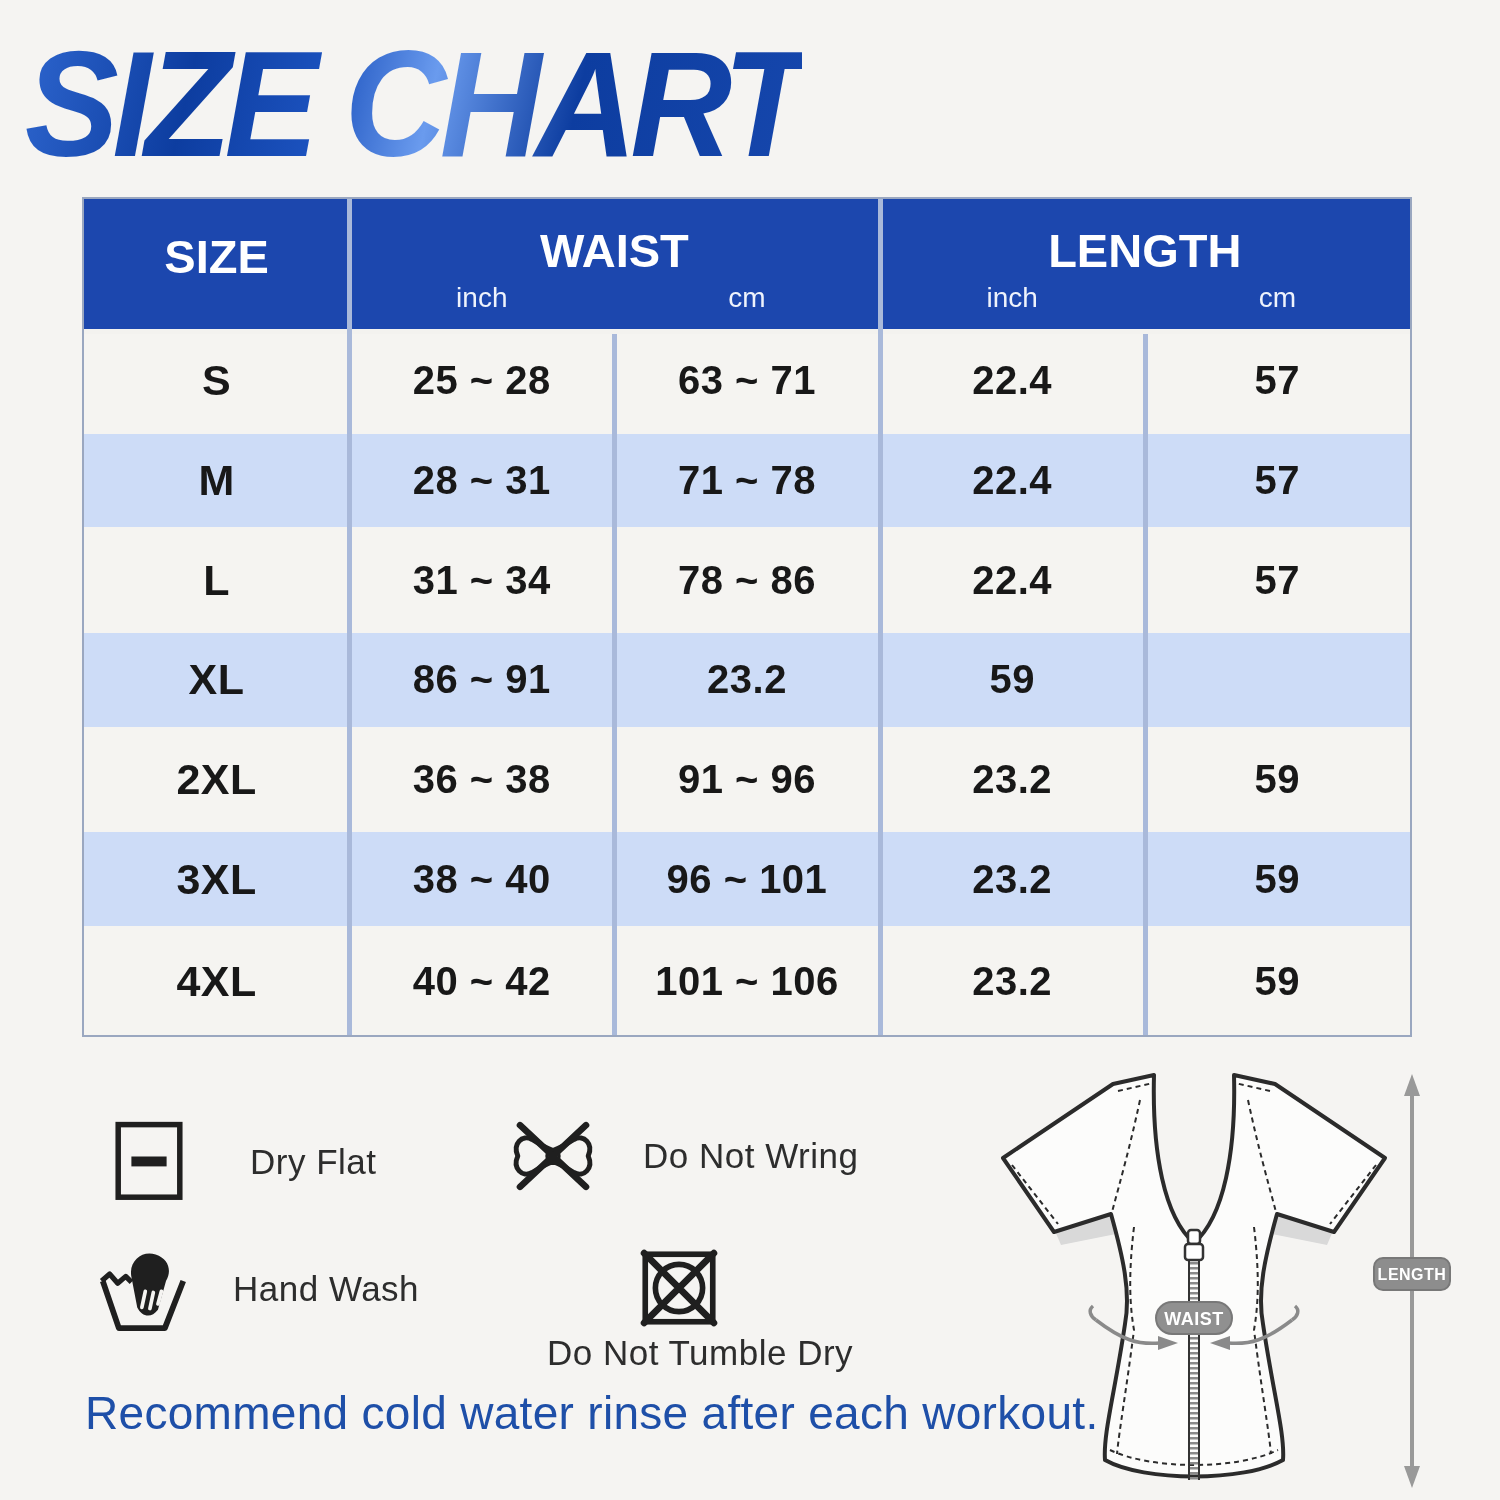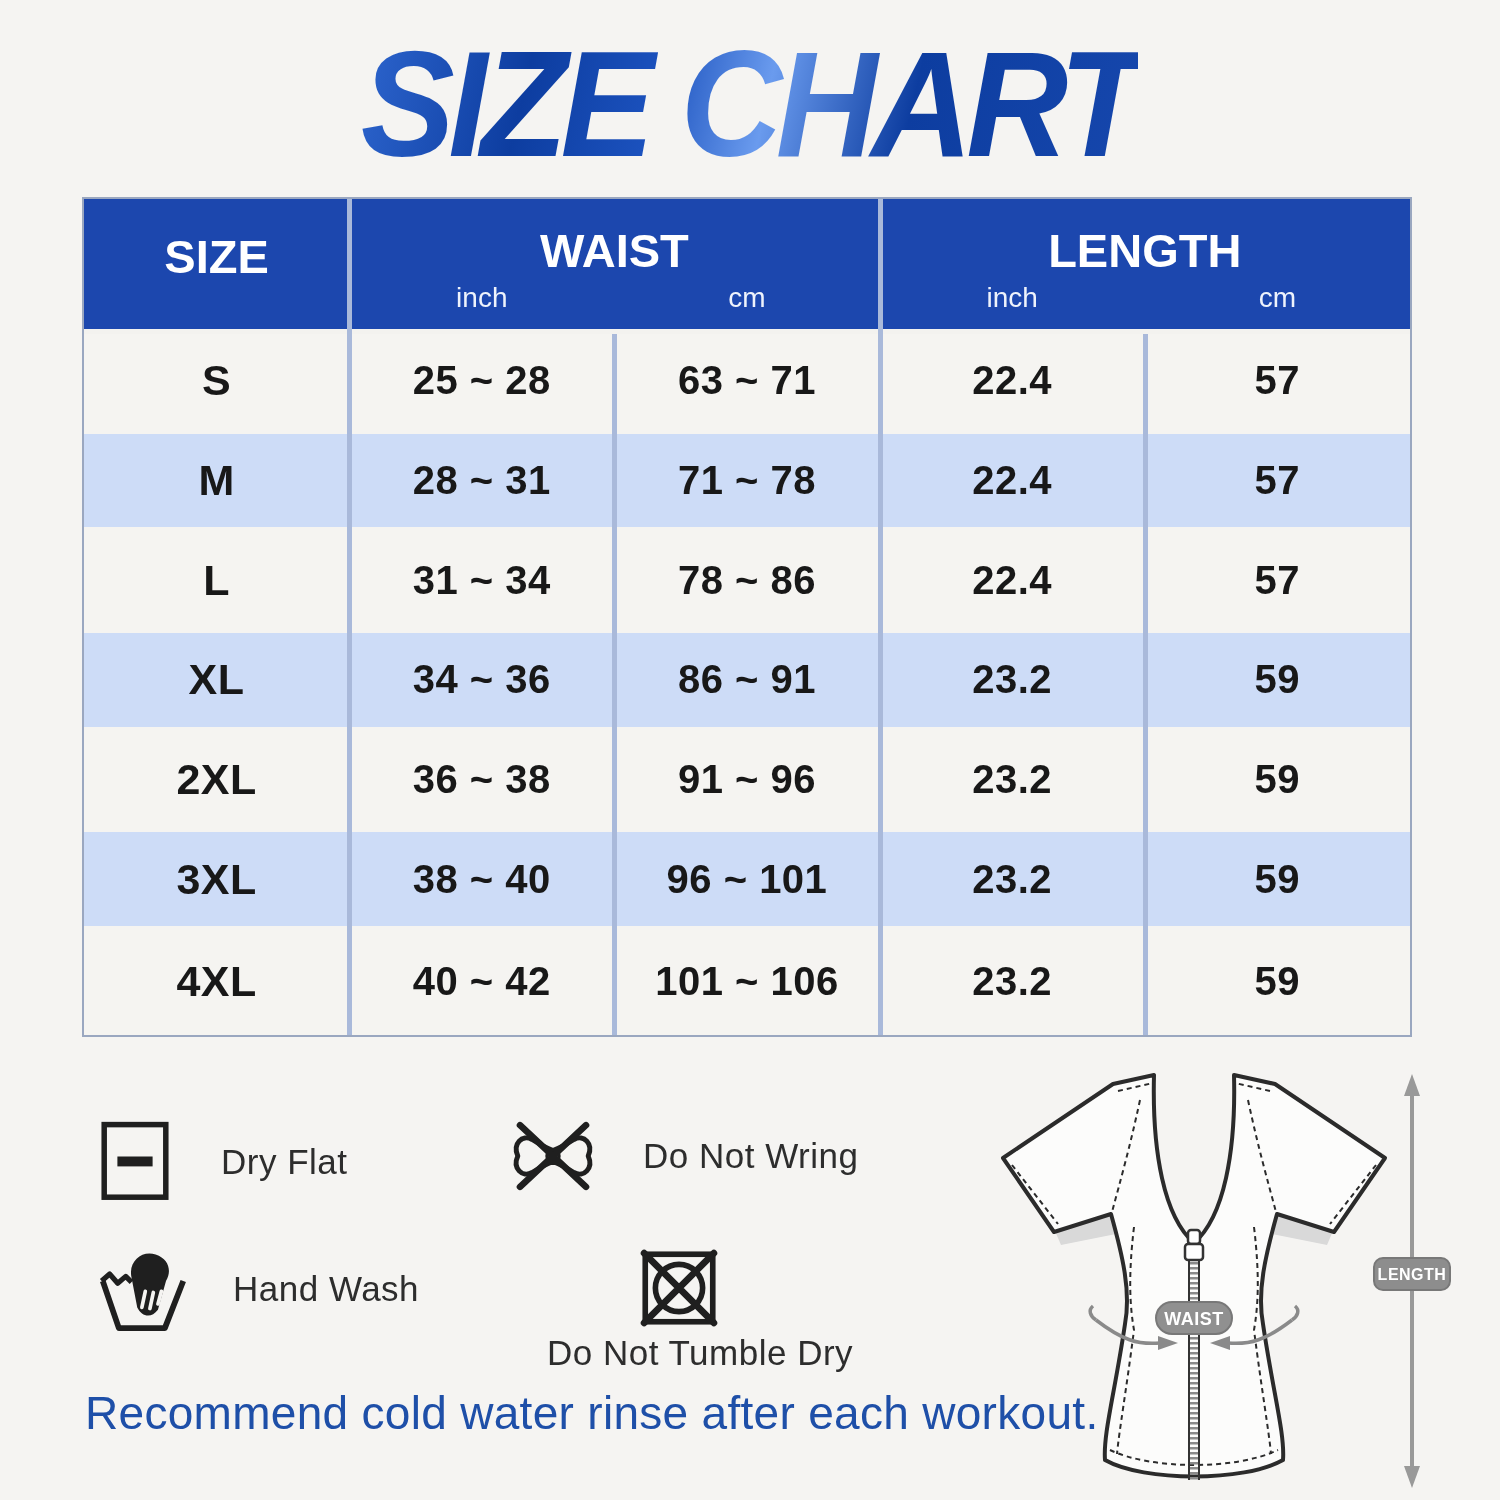--- a/index.html
+++ b/index.html
@@ -6,21 +6,21 @@
   html,body { width:1500px; height:1500px; }
   body {
     position:relative;
     background:#f5f4f2;
     font-family:"Liberation Sans","DejaVu Sans",sans-serif;
     overflow:hidden;
   }
   .canvas { position:absolute; inset:0; }
 
   
-  .title-wrap { position:absolute; top:18px; left:0; width:1500px; text-align:center; }
+  .title-wrap { position:absolute; top:18px; left:0; width:1500px; }
   .title {
     display:inline-block;
     font-size:150px; font-weight:bold; font-style:italic;
     letter-spacing:-7px;
     transform:scaleX(0.94);
     color:#1245ab;
     background:linear-gradient(104deg,#2e66cf 0%,#0d3da0 22%,#1b51bd 38%,#6a9bee 52%,#0d3da0 70%,#1647ad 100%);
     -webkit-background-clip:text; background-clip:text;
     -webkit-text-fill-color:transparent;
     white-space:nowrap;
@@ -125,21 +125,20 @@
       </div>
       <div class="trow">
         <div class="cell cell-size">L</div>
         <div class="cell">31 ~ 34</div>
         <div class="cell">78 ~ 86</div>
         <div class="cell">22.4</div>
         <div class="cell">57</div>
       </div>
       <div class="trow alt">
         <div class="cell cell-size">XL</div>
-        <div class="cell">34 ~ 36</div>
         <div class="cell">86 ~ 91</div>
         <div class="cell">23.2</div>
         <div class="cell">59</div>
       </div>
       <div class="trow">
         <div class="cell cell-size">2XL</div>
         <div class="cell">36 ~ 38</div>
         <div class="cell">91 ~ 96</div>
         <div class="cell">23.2</div>
         <div class="cell">59</div>
@@ -159,21 +158,21 @@
         <div class="cell">59</div>
       </div>
     </div>
 
     <div class="vline full" style="left:calc(20% - 2px);"></div>
     <div class="vline body-only" style="left:calc(40% - 2px);"></div>
     <div class="vline full" style="left:calc(60% - 2px);"></div>
     <div class="vline body-only" style="left:calc(80% - 2px);"></div>
   </div>
 
-  <div class="care-item" style="left:91px; top:1118px;">
+  <div class="care-item" style="left:105px; top:1118px;gap:15px;">
     <span class="icon">
       <svg width="88" height="88" viewBox="0 0 80 80">
         <rect x="12" y="6" width="56" height="66" fill="none" stroke="#1f1f1f" stroke-width="5"></rect>
         <rect x="24" y="35" width="32" height="9" fill="#1f1f1f"></rect>
       </svg>
     </span>
     <span class="care-label">Dry Flat</span>
   </div>
 
   <div class="care-item" style="left:505px; top:1112px;">

